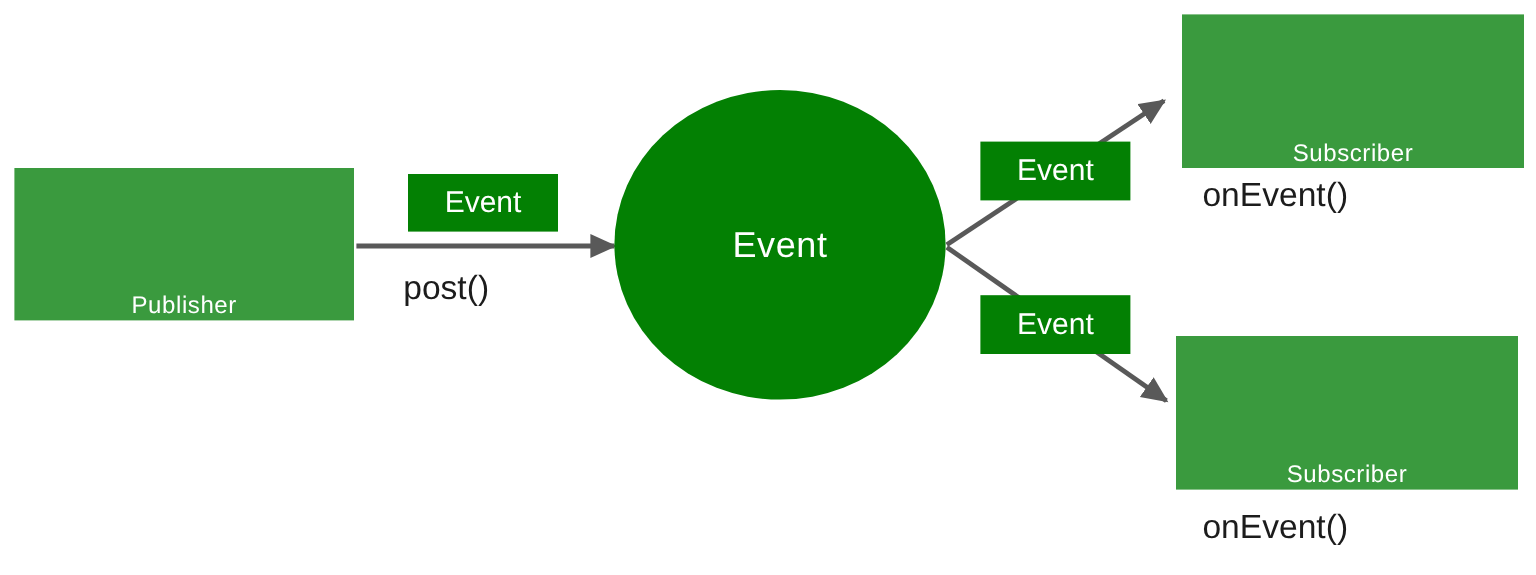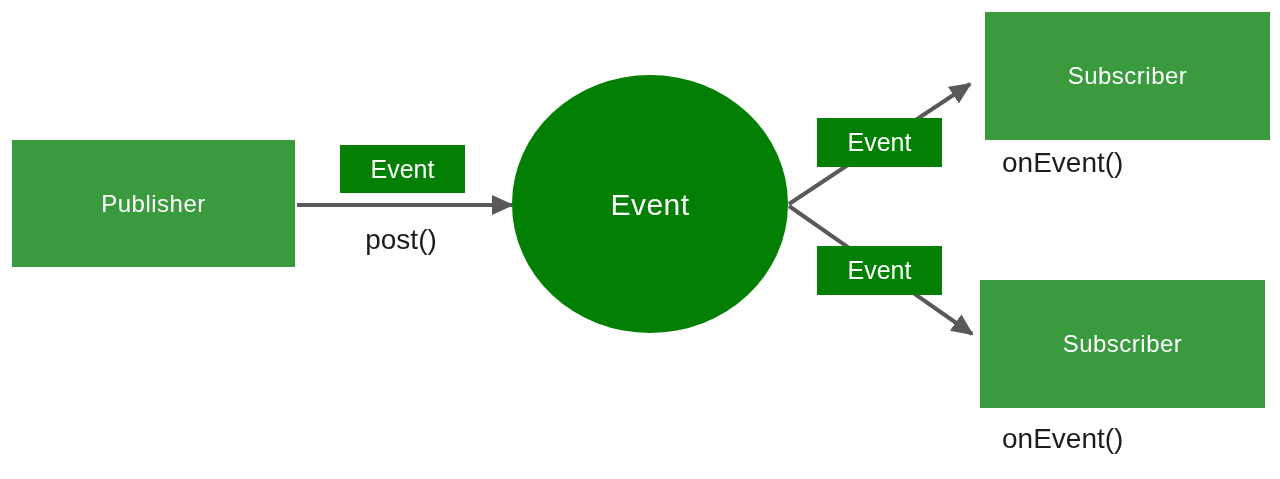--- a/index.html
+++ b/index.html
@@ -36,22 +36,23 @@
   }
   .node {
     position: absolute;
     display: flex;
     align-items: center;
     justify-content: center;
     color: #ffffff;
   }
   .rect-node {
     background: var(--node-green);
-    font-size: 24px;
+    font-size: 20px;
     letter-spacing: 0.5px;
+    align-items: flex-end;
   }
   .publisher-box  { left: 12px;  top: 140px; width: 283px; height: 127px; }
   .subscriber-box-1 { left: 985px; top: 12px;  width: 285px; height: 128px; }
   .subscriber-box-2 { left: 980px; top: 280px; width: 285px; height: 128px; }
   .bus-circle {
     left: 512px; top: 75px;
     width: 276px; height: 258px;
     background: var(--accent-green);
     border-radius: 50%;
     flex-direction: column;
@@ -73,21 +74,21 @@
   .event-label-sub1    { left: 817px; top: 118px; height: 49px; }
   .event-label-sub2    { left: 817px; top: 246px; height: 49px; }
   .method-text {
     position: absolute;
     color: var(--method-text);
     font-size: 28px;
   }
   .post-method {
     left: 336px; top: 224px;
     width: 130px;
-    text-align: center;
+    text-align: left;
   }
   .onevent-method-1 { left: 1002px; top: 147px; }
   .onevent-method-2 { left: 1002px; top: 423px; }
 </style>
 </head>
 <body>
 
 <div class="canvas">
 
   <svg class="arrows-layer" viewBox="0 0 1280 479" xmlns="http://www.w3.org/2000/svg">

